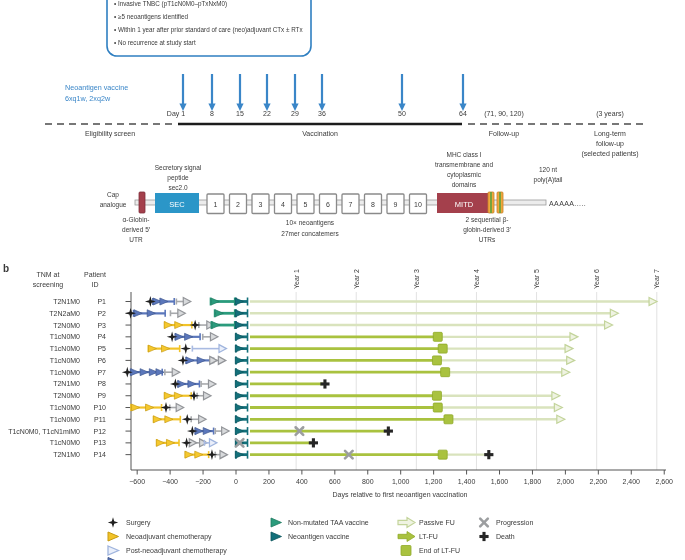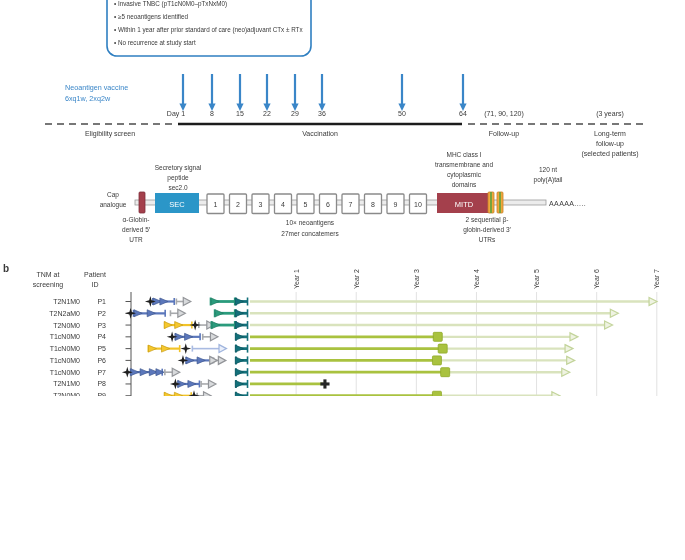--- a/index.html
+++ b/index.html
@@ -1,16 +1,16 @@
 <!DOCTYPE html>
 <html><head>
 <meta charset="utf-8">
 <style>
   html,body{margin:0;padding:0;background:#fff;}
-  .fig-wrap{position:relative;width:685px;height:396px;background:#fff;overflow:hidden;}
+  .fig-wrap{position:relative;width:685px;height:560px;background:#fff;overflow:hidden;}
   svg text{font-family:"Liberation Sans","DejaVu Sans",sans-serif;fill:#3a3a3a;}
   .t6{font-size:6.3px}.t65{font-size:6.5px}.t7{font-size:7px}.t72{font-size:7.2px}
   .t75{font-size:7.5px}.t10{font-size:10px;font-weight:700}
   .blue{fill:#3a86c8}.mid{text-anchor:middle}.wh{fill:#fff}
 </style>
 </head>
 <body>
 
 <div class="fig-wrap">
 <svg id="fig" width="685" height="560" viewBox="0 0 685 560">

